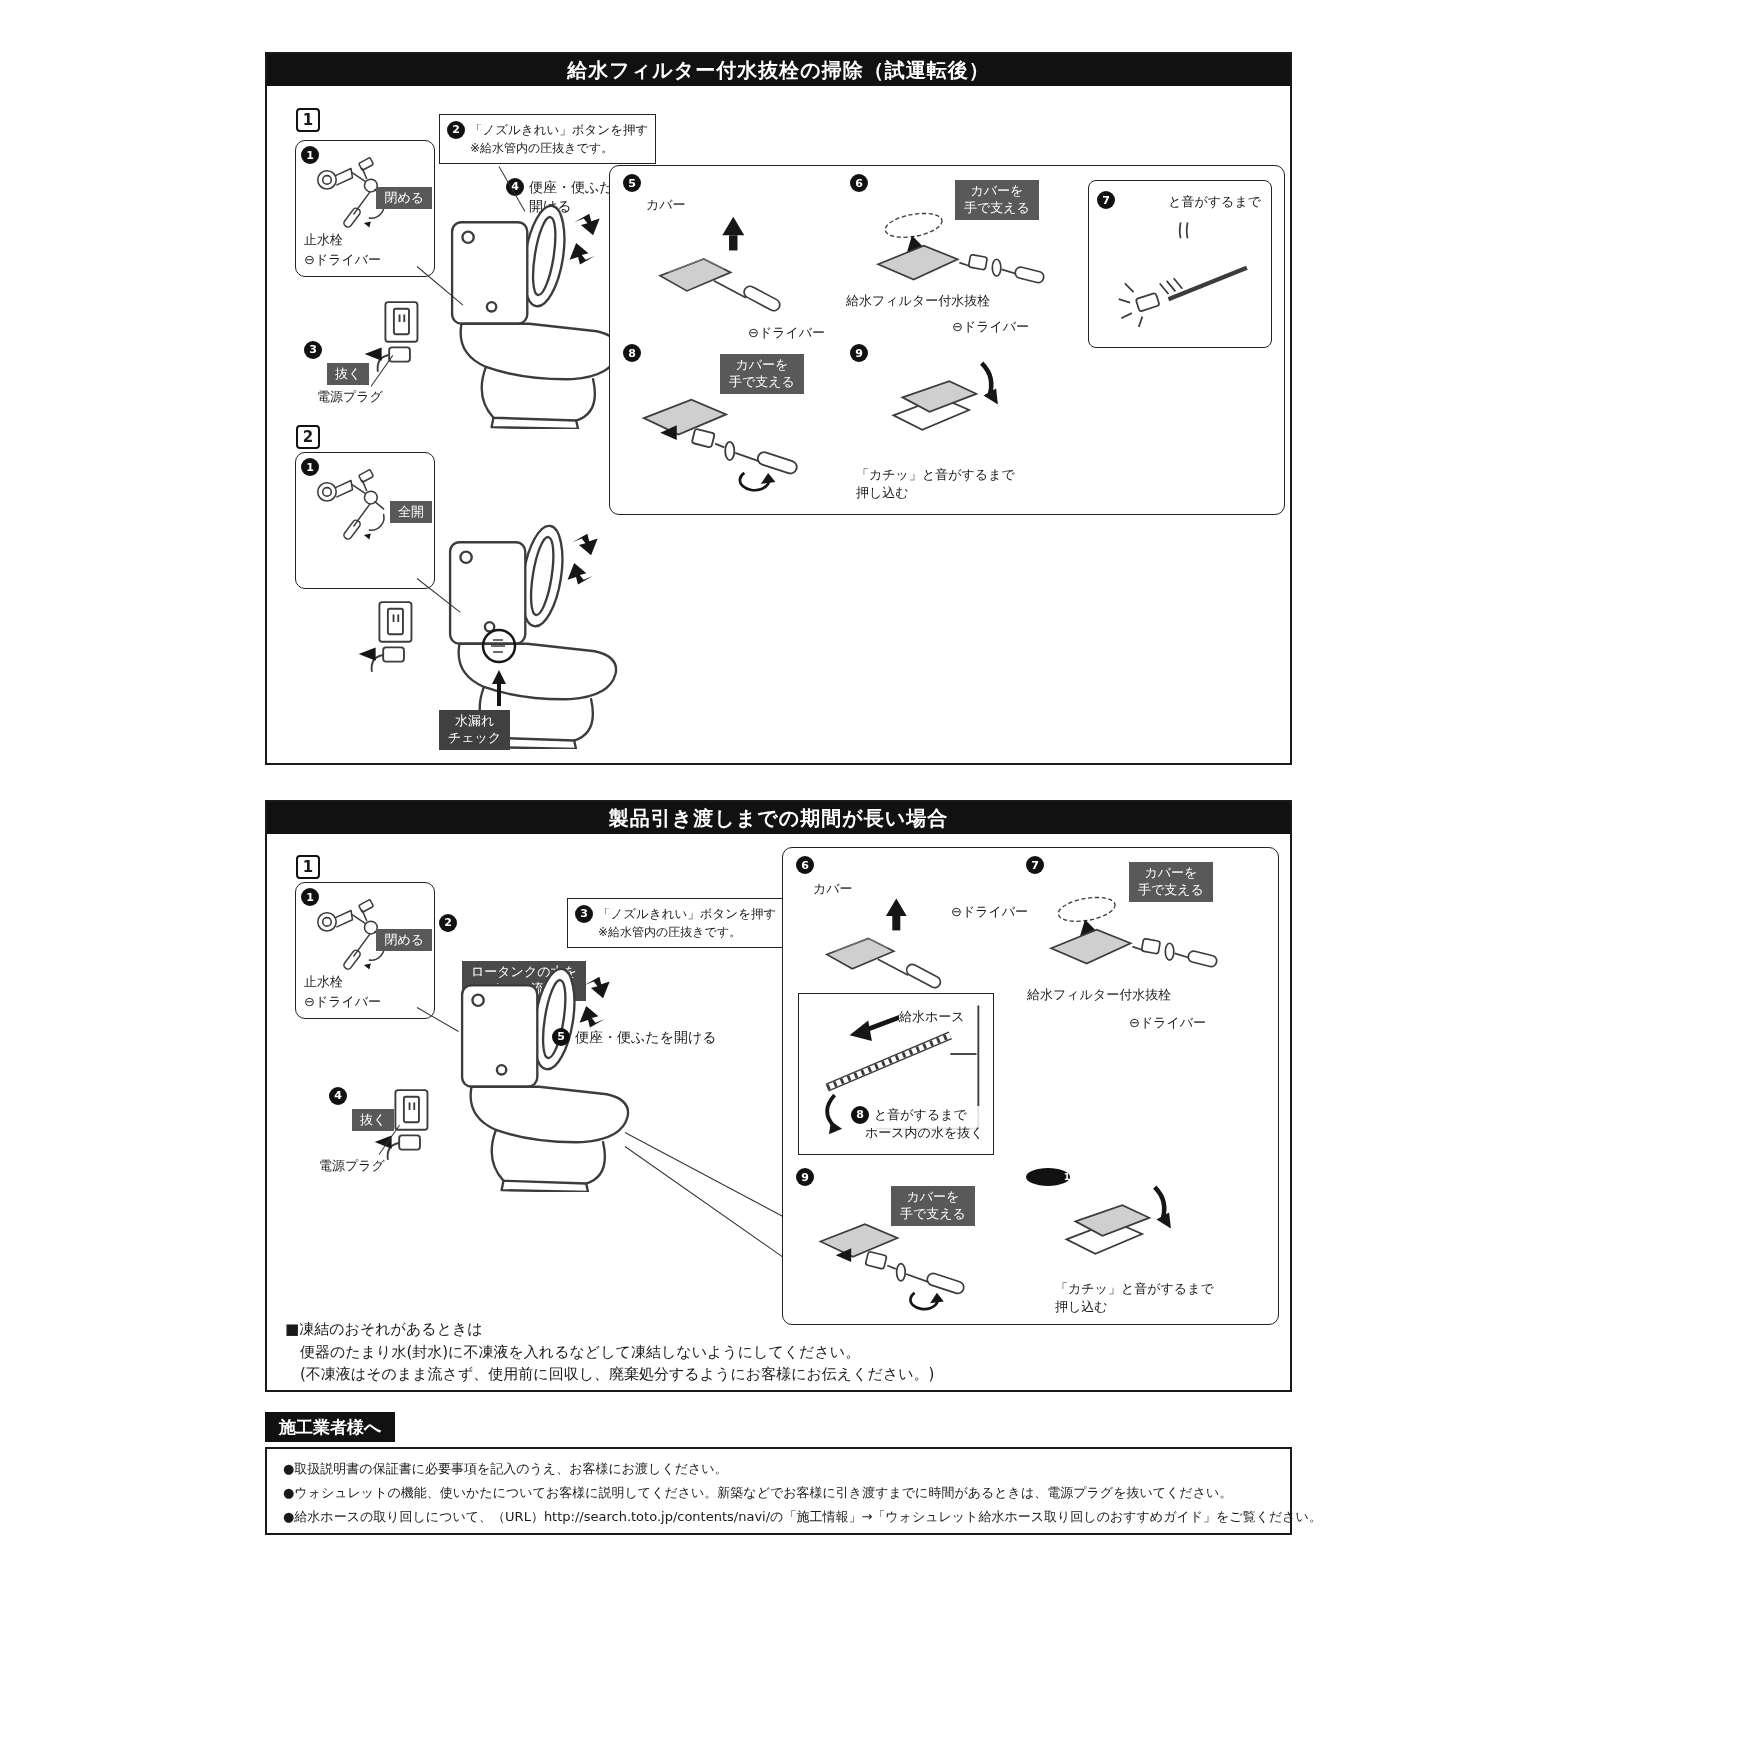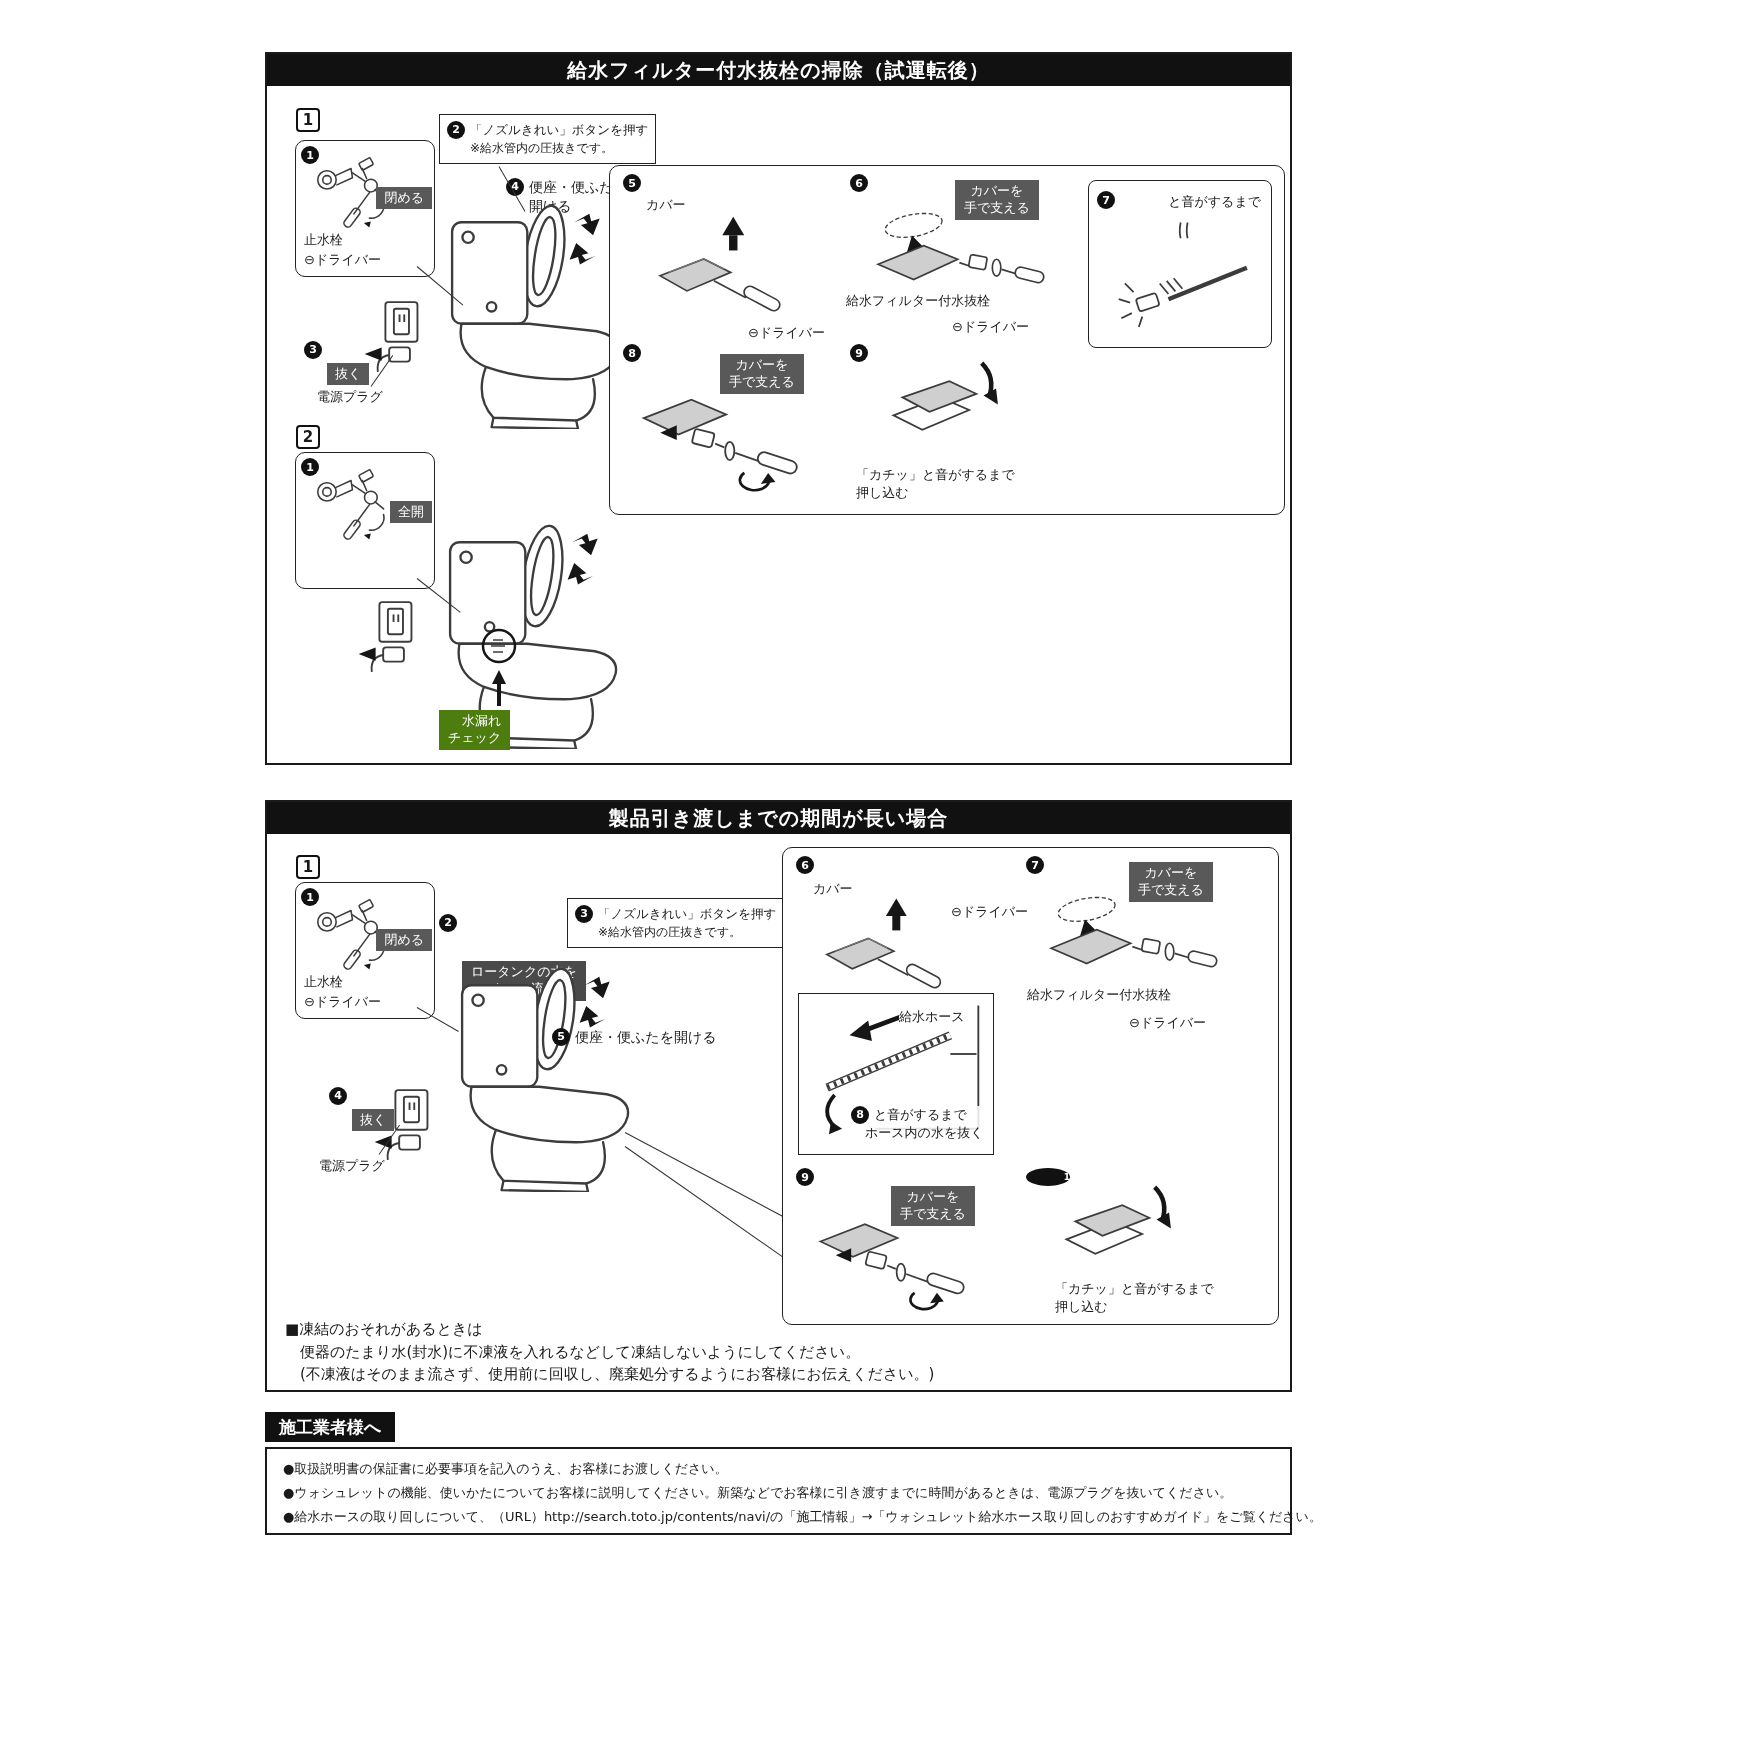--- a/index.html
+++ b/index.html
@@ -12,21 +12,21 @@
              font-weight:bold; font-size:20px; letter-spacing:1px; }
   .stepbox { position:absolute; width:24px; height:24px; border:2.5px solid #111; border-radius:4px;
              display:flex; align-items:center; justify-content:center; font-weight:bold; font-size:15px; background:#fff; }
   .cnum { display:inline-flex; width:18px; height:18px; border-radius:50%; background:#111; color:#fff;
           font-size:11px; font-weight:bold; align-items:center; justify-content:center; flex:none; }
   .cnum.wide { font-size:9px;padding-left:44px; }
   .cnum.abs { position:absolute; }
   .badge { position:absolute; background:#595959; color:#fff; font-size:13px; padding:2px 8px; white-space:nowrap; }
   .badge.inline { position:static; display:inline-block;margin-top:47px; }
   .badge.center { text-align:center; line-height:1.3; padding:3px 9px; }
-  .badge.black { background:#4d7c0f;text-align:right; }
+  .badge.black { background:#404040; }
   .badge.dark { background:#4a4a4a; }
   .lbl { position:absolute; font-size:14px; white-space:nowrap; line-height:1.35; }
   .lbl.sm { font-size:13px; }
   .callout { position:absolute; border:1.5px solid #222; background:#fff; padding:5px 7px;
              font-size:12.5px; line-height:1.55; white-space:nowrap; }
   .rbox { position:absolute; border:1.5px solid #222; border-radius:10px; background:#fff; }
   .sqbox { position:absolute; border:1.5px solid #222; background:#fff; }
   .row { display:flex; align-items:center; gap:5px; }
   .leader { position:absolute; border-top:1.5px solid #333; transform-origin:0 50%; height:0; }
   .note { position:absolute; font-size:15px; line-height:1.5; white-space:nowrap; }

